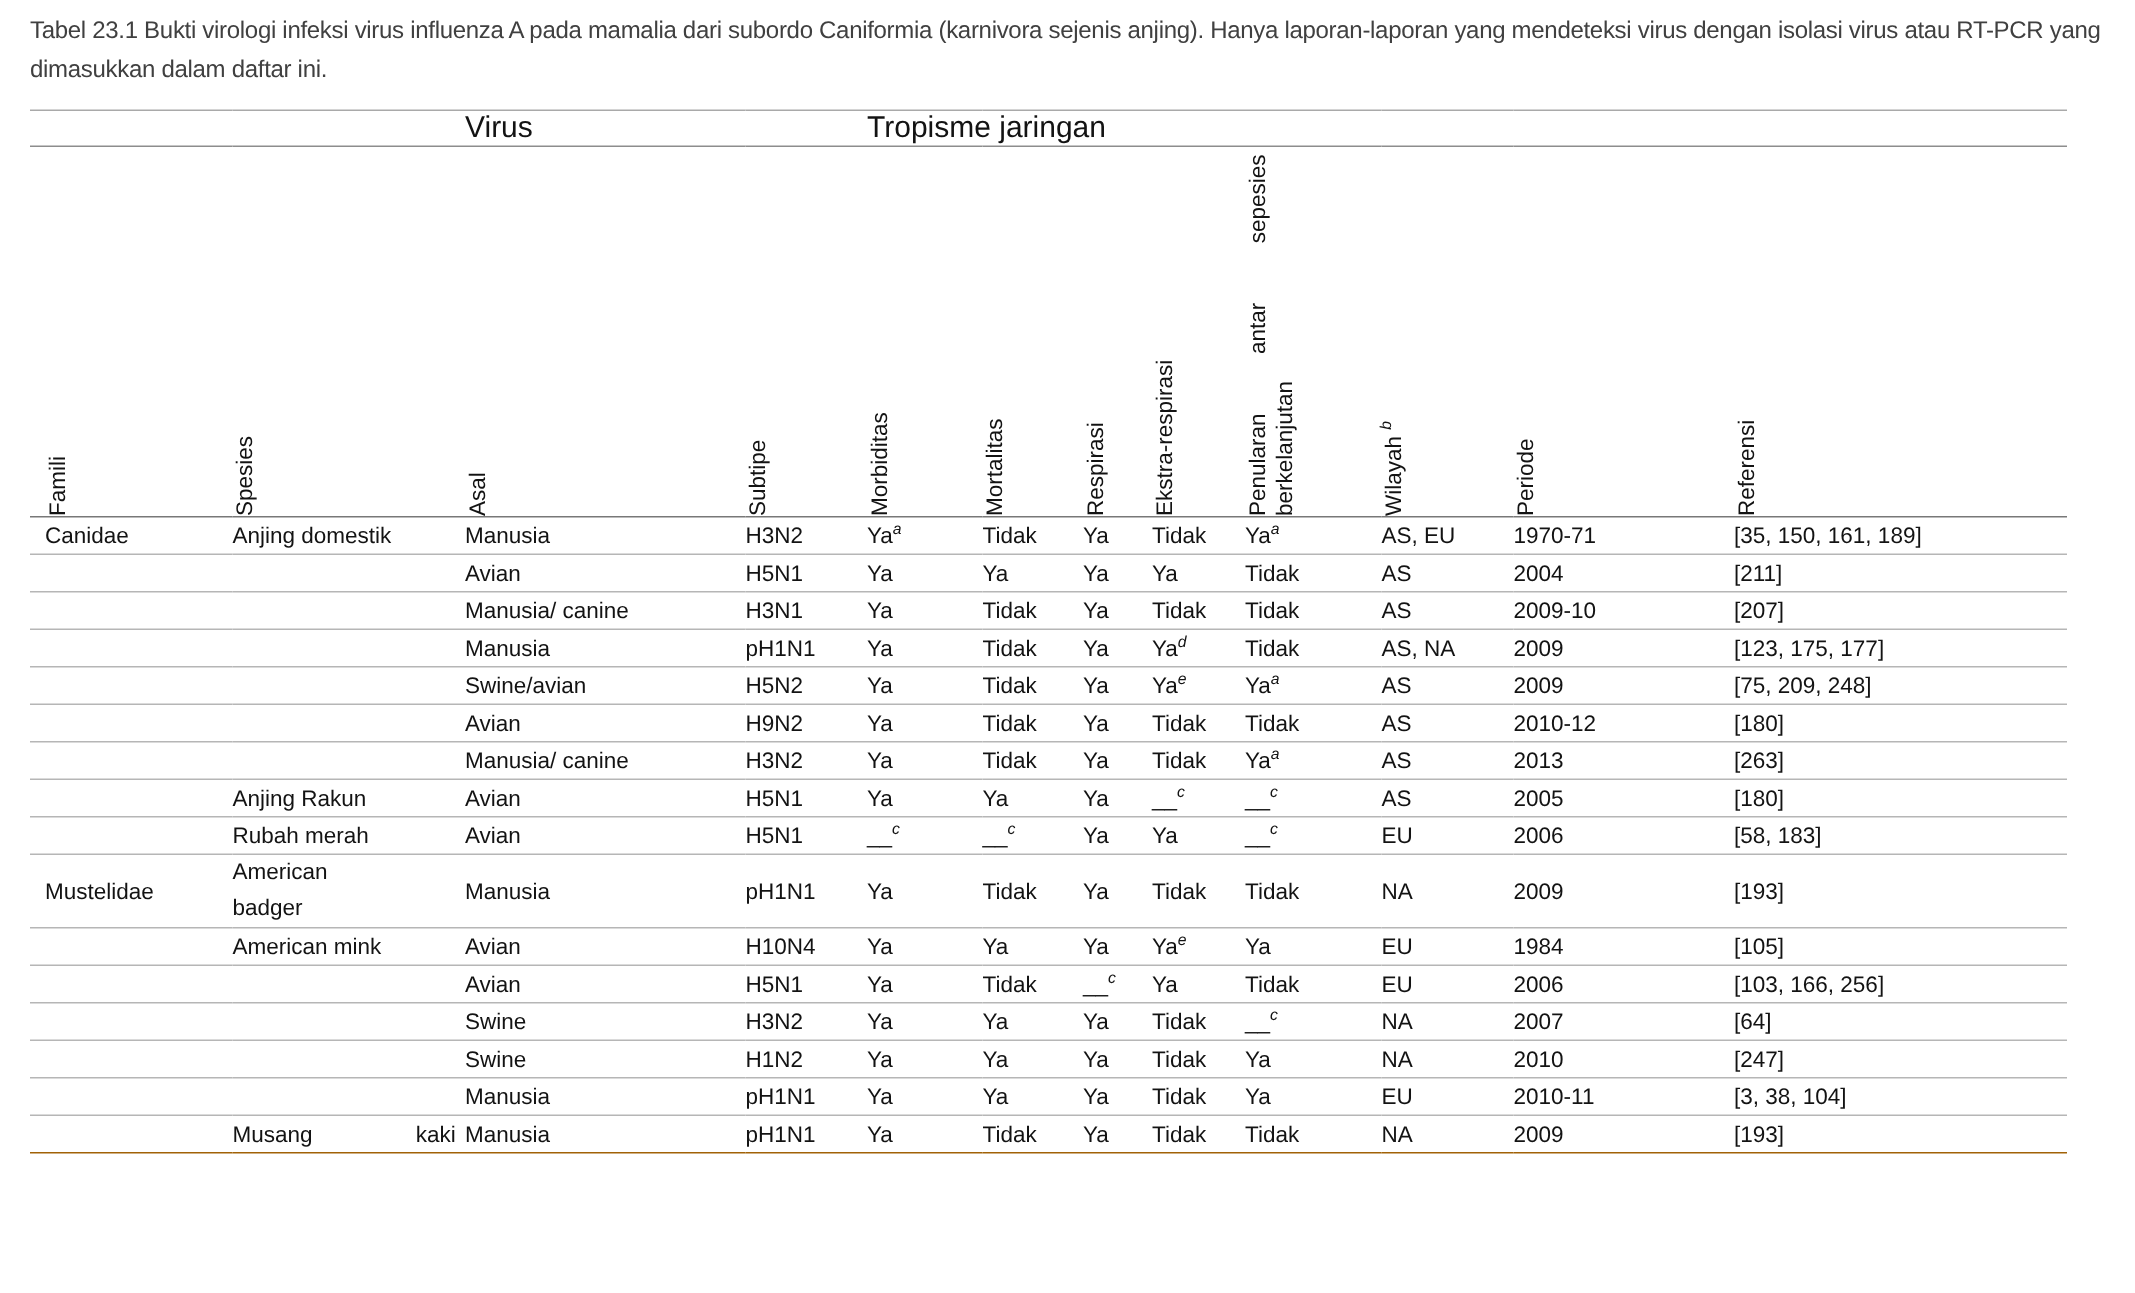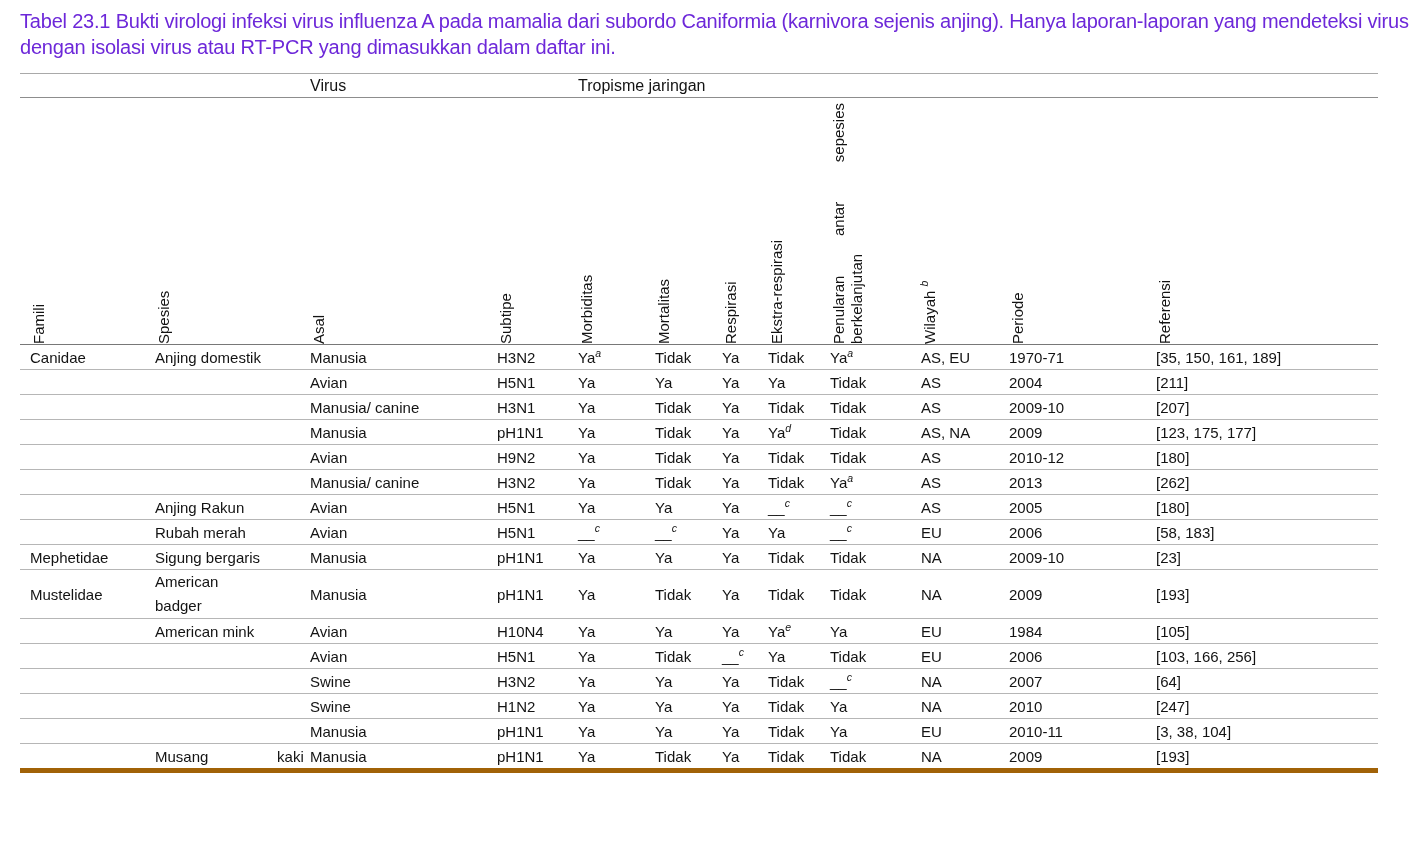--- a/index.html
+++ b/index.html
@@ -14,41 +14,41 @@
   }
   .page {
     position: relative;
     width: 1423px;
     height: 862px;
     background: #ffffff;
   }
   .doc-title {
     margin: 8px 0 13px 20px;
     width: 1394px;
-    font-size: 20px;
+    font-size: 16px;
     line-height: 26px;
     letter-spacing: -0.2px;
-    color: #6d28d9;
+    color: #404040;
   }
   table.caniformia {
     border-collapse: collapse;
     table-layout: fixed;
     margin: 7px 0 0 20px;
     width: 1358px;
   }
   table.caniformia th, table.caniformia td {
     padding: 0;
     font-weight: normal;
     text-align: left;
     overflow: visible;
   }
   
   tr.group-row th {
     height: 23px;
-    font-size: 16px;
+    font-size: 20px;
     vertical-align: middle;
     border-top: 1px solid #a9a9a9;
     border-bottom: 1px solid #8d8d8d;
     color: #131313;
   }
   
   tr.rot-row th {
     height: 246px;
     vertical-align: bottom;
     border-bottom: 1px solid #787878;
@@ -68,21 +68,21 @@
   }
   
   tbody td {
     font-size: 15px;
     height: 24px;
     vertical-align: middle;
     border-bottom: 1px solid #b6b6b6;
     white-space: nowrap;
     color: #131313;
   }
-  tbody tr:last-child td { border-bottom: 5px solid #a16207; }
+  tbody tr:last-child td { border-bottom: 1px solid #a16207; }
   td.wrap-cell { white-space: normal; line-height: 24px; }
   .cell-justify {
     display: inline-block;
     width: 96%;
     text-align: justify;
     text-align-last: justify;
   }
   .pad-first { padding-left: 10px !important; }
   sup {
     font-size: 10.5px;
@@ -210,20 +210,34 @@
           <td>Ya</td>
           <td>Ya<sup>d</sup></td>
           <td>Tidak</td>
           <td>AS, NA</td>
           <td>2009</td>
           <td>[123, 175, 177]</td>
         </tr>
         <tr>
           <td class="pad-first"></td>
           <td></td>
+          <td>Swine/avian</td>
+          <td>H5N2</td>
+          <td>Ya</td>
+          <td>Tidak</td>
+          <td>Ya</td>
+          <td>Ya<sup>e</sup></td>
+          <td>Ya<sup>a</sup></td>
+          <td>AS</td>
+          <td>2009</td>
+          <td>[75, 209, 248]</td>
+        </tr>
+        <tr>
+          <td class="pad-first"></td>
+          <td></td>
           <td>Avian</td>
           <td>H9N2</td>
           <td>Ya</td>
           <td>Tidak</td>
           <td>Ya</td>
           <td>Tidak</td>
           <td>Tidak</td>
           <td>AS</td>
           <td>2010-12</td>
           <td>[180]</td>
@@ -233,21 +247,21 @@
           <td></td>
           <td>Manusia/ canine</td>
           <td>H3N2</td>
           <td>Ya</td>
           <td>Tidak</td>
           <td>Ya</td>
           <td>Tidak</td>
           <td>Ya<sup>a</sup></td>
           <td>AS</td>
           <td>2013</td>
-          <td>[262]</td>
+          <td>[263]</td>
         </tr>
         <tr>
           <td class="pad-first"></td>
           <td>Anjing Rakun</td>
           <td>Avian</td>
           <td>H5N1</td>
           <td>Ya</td>
           <td>Ya</td>
           <td>Ya</td>
           <td>__<sup>c</sup></td>
@@ -264,34 +278,20 @@
           <td>__<sup>c</sup></td>
           <td>__<sup>c</sup></td>
           <td>Ya</td>
           <td>Ya</td>
           <td>__<sup>c</sup></td>
           <td>EU</td>
           <td>2006</td>
           <td>[58, 183]</td>
         </tr>
         <tr>
-          <td class="pad-first">Mephetidae</td>
-          <td>Sigung bergaris</td>
-          <td>Manusia</td>
-          <td>pH1N1</td>
-          <td>Ya</td>
-          <td>Ya</td>
-          <td>Ya</td>
-          <td>Tidak</td>
-          <td>Tidak</td>
-          <td>NA</td>
-          <td>2009-10</td>
-          <td>[23]</td>
-        </tr>
-        <tr>
           <td class="pad-first">Mustelidae</td>
           <td class="wrap-cell">American<br>badger</td>
           <td>Manusia</td>
           <td>pH1N1</td>
           <td>Ya</td>
           <td>Tidak</td>
           <td>Ya</td>
           <td>Tidak</td>
           <td>Tidak</td>
           <td>NA</td>

